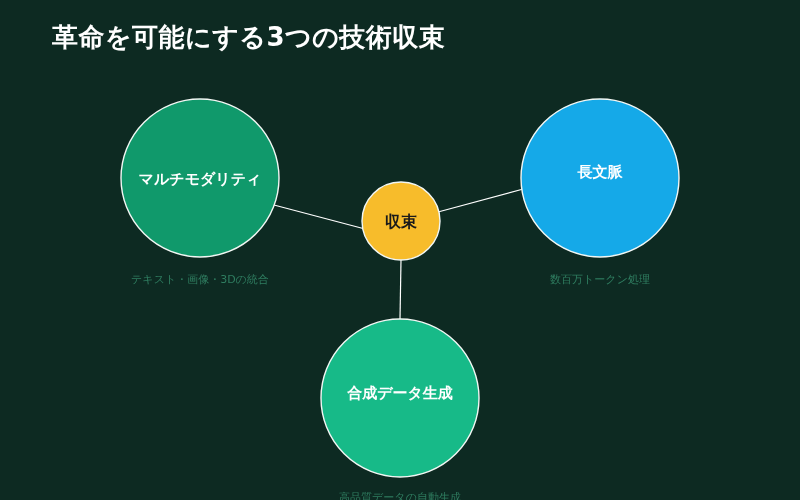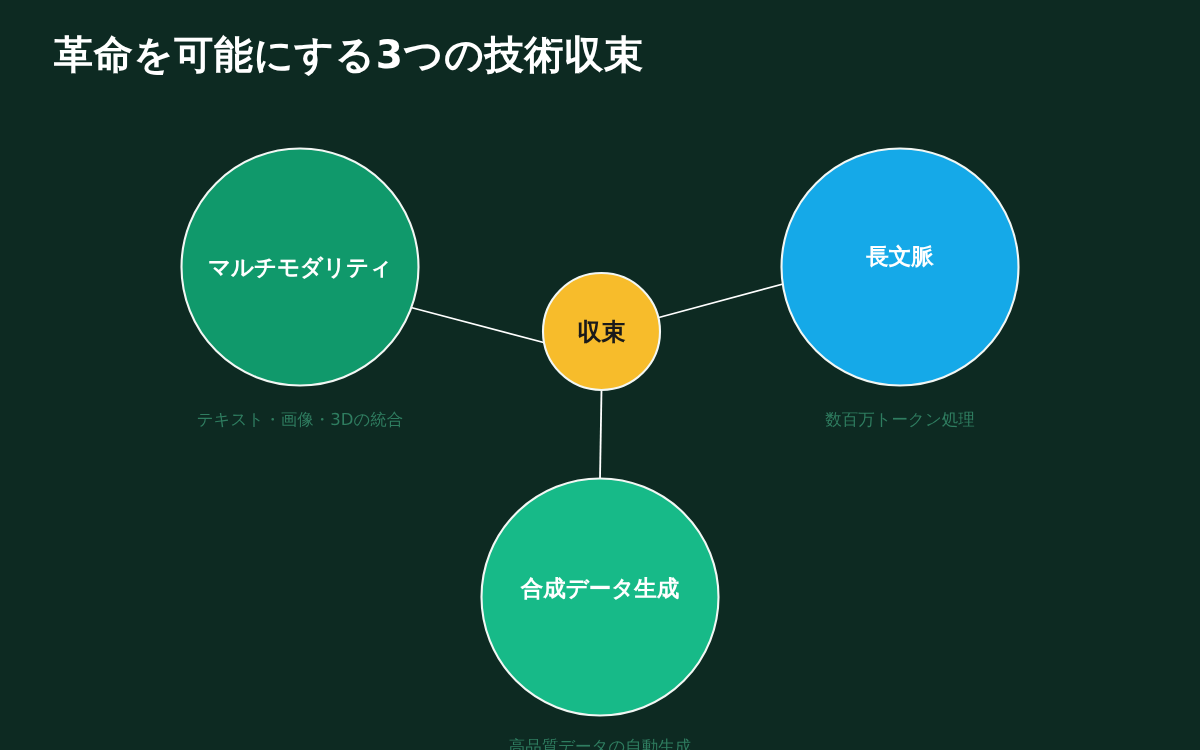--- a/index.html
+++ b/index.html
@@ -15,21 +15,21 @@
   }
   #slide {
     position: relative;
     width: 800px;
     height: 500px;
     background: #0d2a22;
     overflow: hidden;
   }
   #page-title {
     position: absolute;
-    left: 36px;
+    left: 52px;
     top: 21px;
     margin: 0;
     font-size: 26px;
     font-weight: bold;
     color: #ffffff;
     letter-spacing: 0.5px;
     line-height: 32px;
     white-space: nowrap;
   }
   #diagram-svg {

